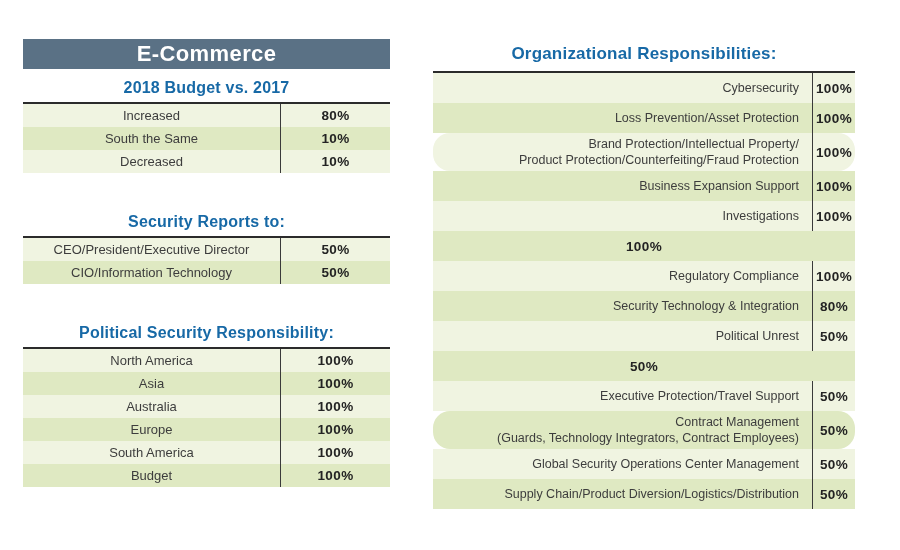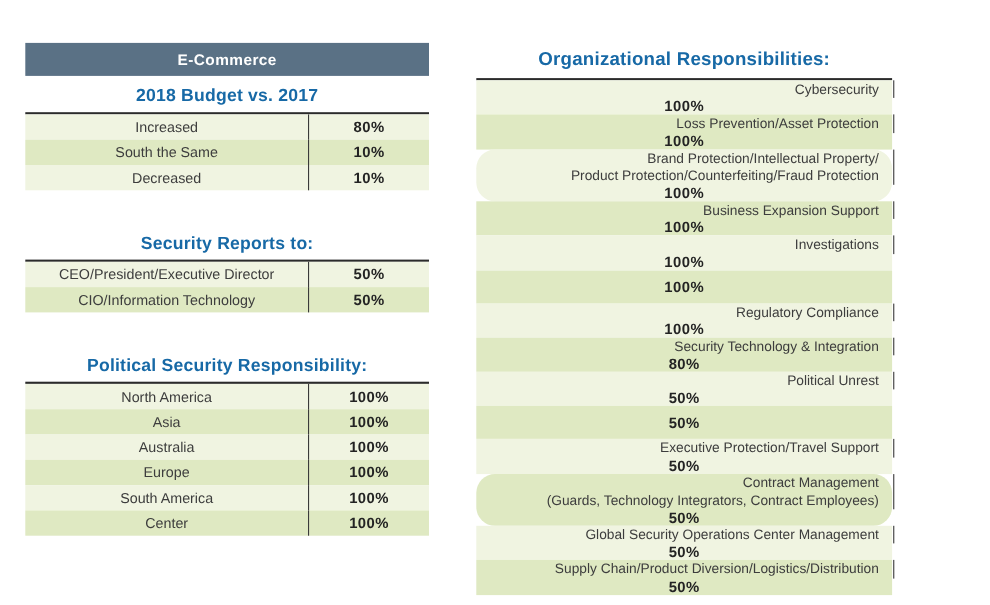--- a/index.html
+++ b/index.html
@@ -7,21 +7,21 @@
     width:900px;height:550px;background:#ffffff;
     font-family:"Liberation Sans", sans-serif;
     position:relative;overflow:hidden;
   }
   .page{position:relative;width:900px;height:550px;background:#ffffff;}
 
   
   .left-col{position:absolute;left:23px;top:39px;width:367px;}
   .ec-header{
     height:30px;background:#5a7185;color:#ffffff;
-    font-weight:bold;font-size:14px;letter-spacing:.4px;
+    font-weight:bold;font-size:22px;letter-spacing:.4px;
     display:flex;align-items:center;justify-content:center;
   }
   .section-title{
     color:#1769a6;font-weight:bold;text-align:center;
     font-size:16px;line-height:19px;letter-spacing:.2px;
   }
   .mt-first{margin-top:9px;}
   .mt-section{margin-top:39px;}
   .left-table{border-top:2px solid #2b2b2b;margin-top:5px;}
   .lrow{display:flex;height:23px;}
@@ -31,23 +31,23 @@
     width:258px;box-sizing:border-box;border-right:1px solid #3a3a3a;
     display:flex;align-items:center;justify-content:center;
     font-size:13px;color:#3d3d3d;
   }
   .lrow .val{
     flex:1;display:flex;align-items:center;justify-content:center;
     font-weight:bold;font-size:13.5px;color:#232323;letter-spacing:.4px;
   }
 
   
-  .right-col{position:absolute;left:433px;top:44px;width:378px;}
+  .right-col{position:absolute;left:433px;top:44px;width:422px;}
   .right-table{border-top:2px solid #2b2b2b;margin-top:8px;}
-  .rrow{display:flex;min-height:30px;flex-direction:column;}
+  .rrow{display:flex;min-height:30px;}
   .rrow.tall{min-height:38px;border-radius:17px;}
   .rrow:nth-child(odd){background:#f0f4e1;}
   .rrow:nth-child(even){background:#dfe9c2;}
   .rrow .lbl{
     width:380px;box-sizing:border-box;border-right:1px solid #3a3a3a;
     display:flex;align-items:center;justify-content:flex-end;
     text-align:right;padding-right:13px;
     font-size:12.5px;line-height:1.3;color:#3d3d3d;white-space:pre-line;
   }
   .rrow .val{
@@ -111,21 +111,21 @@
       </div>
       <div class="lrow">
         <div class="lbl">Europe</div>
         <div class="val">100%</div>
       </div>
       <div class="lrow">
         <div class="lbl">South America</div>
         <div class="val">100%</div>
       </div>
       <div class="lrow">
-        <div class="lbl">Center</div>
+        <div class="lbl">Budget</div>
         <div class="val">100%</div>
       </div>
     </div>
   </div>
 
   <div class="right-col">
     <div class="section-title rt-title">Organizational Responsibilities:</div>
     <div class="right-table">
       <div class="rrow">
         <div class="lbl">Cybersecurity</div>

